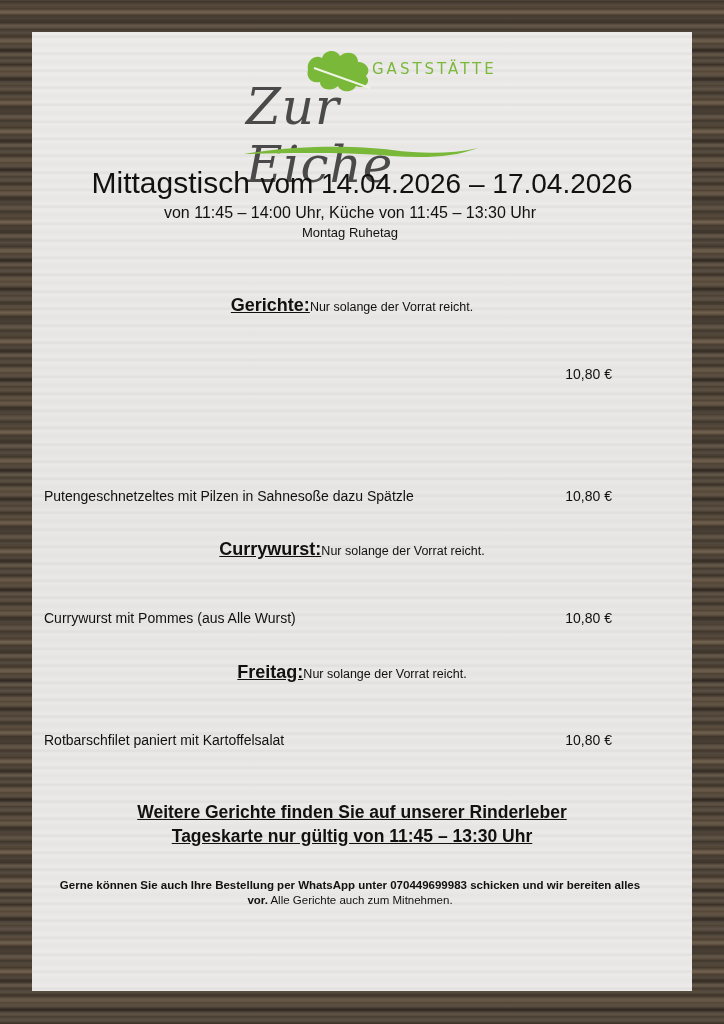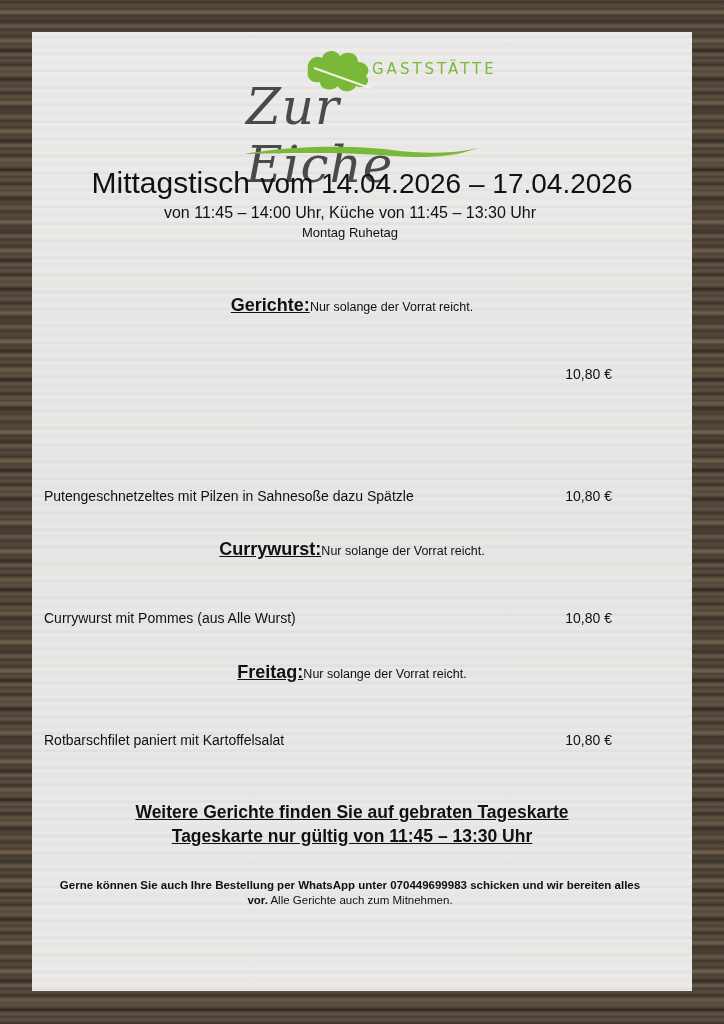--- a/index.html
+++ b/index.html
@@ -82,21 +82,21 @@
 
   <div class="day" style="top:630px;">
     <span class="dname">Freitag:</span><span class="note">Nur solange der Vorrat reicht.</span>
   </div>
   <div class="dish" style="top:700px;">
     <span>Rotbarschfilet paniert mit Kartoffelsalat</span>
     <span class="price">10,80 €</span>
   </div>
 
   <div class="more">
-    <div>Weitere Gerichte finden Sie auf gebraten Tageskarte</div>
+    <div>Weitere Gerichte finden Sie auf unserer Rinderleber</div>
     <div>Tageskarte nur gültig von 11:45 – 13:30 Uhr</div>
   </div>
 
   <div class="footer">
     <div style="padding:0 26px;">
       <b>Gerne können Sie auch Ihre Bestellung per WhatsApp unter 070449699983 schicken und wir bereiten alles vor.</b>
       <span>Alle Gerichte auch zum Mitnehmen.</span>
     </div>
   </div>
 </div>

